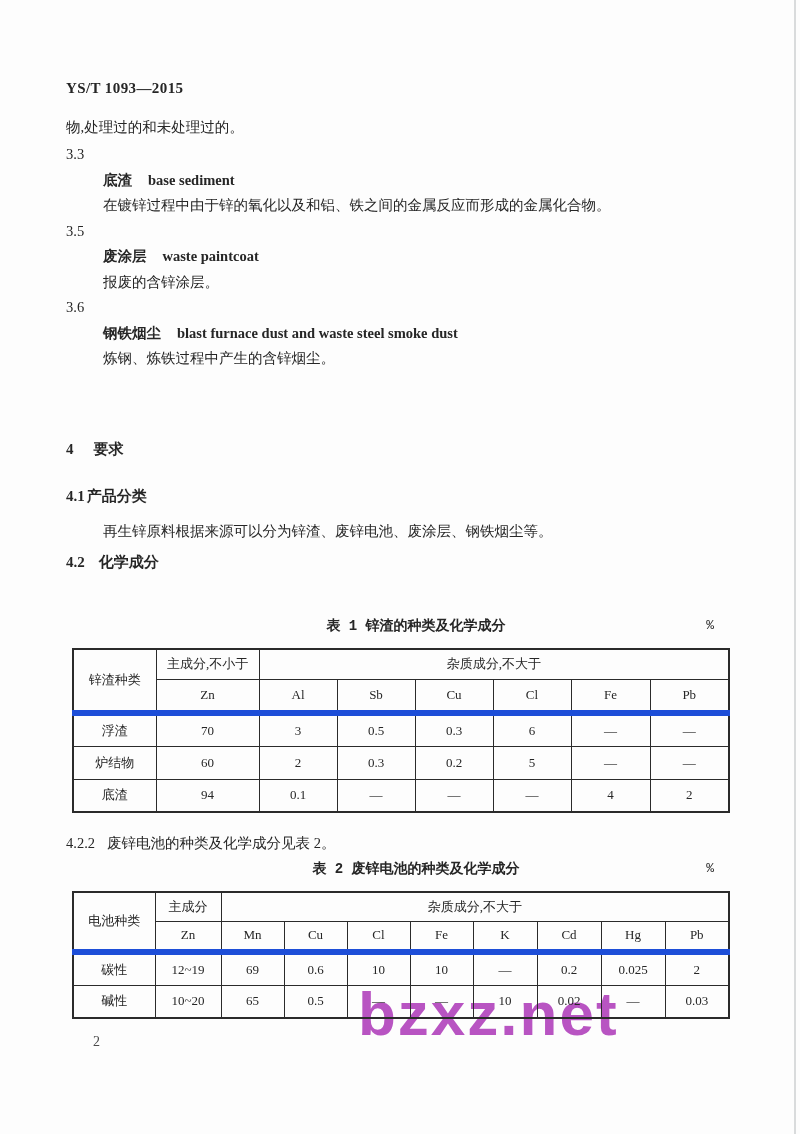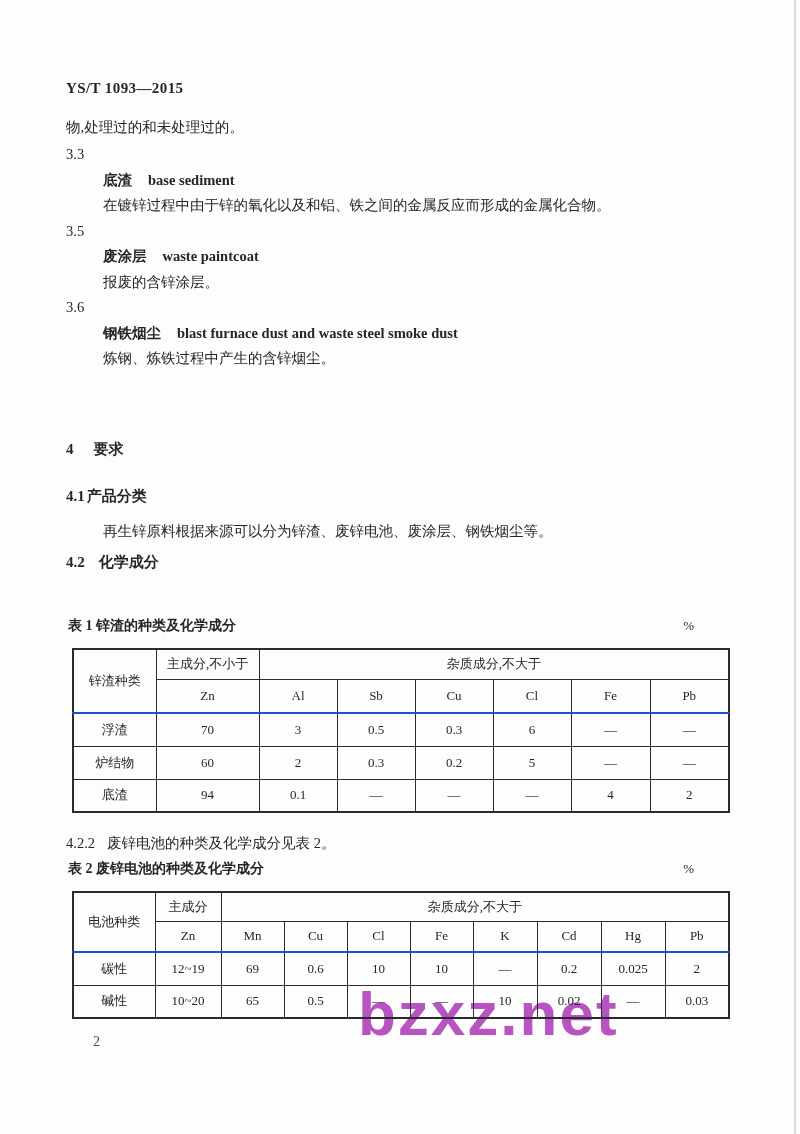--- a/index.html
+++ b/index.html
@@ -31,28 +31,28 @@
   .h4  .num { margin-right:20px; }
   .h41 { left:66px; top:487px; }
   .h41 .num { margin-right:2px; }
   .p41 { left:103px; top:519px; }
   .h42 { left:66px; top:553px; }
   .h42 .num { margin-right:14px; }
   .pnum { left:66px; top:587px; }
   .pnum .num { margin-right:12px; }
   .p422 { top:831px; }
 
-  .caption-row { left:68px; width:656px; font-size:14px; font-weight:bold; }
+  .caption-row { left:88px; width:656px; text-align:center; font-size:14px; font-weight:bold;font-family:Liberation Mono, monospace; }
   .cap1 { top:617px; }
   .cap2 { top:860px; }
   .caption-unit { position:absolute; right:30px; top:1px; font-weight:normal; font-size:13px; }
 
   table.t { border-collapse:collapse; table-layout:fixed; width:656px; border:2px solid #2b2b2b; background:transparent; }
   table.t td { border:1px solid #2b2b2b; text-align:center; vertical-align:middle; font-size:13px; padding:0 2px; }
-  table.t td.hdr2-b { border-bottom:2px solid #1d4ed8; }
+  table.t td.hdr2-b { border-bottom:6px solid #1d4ed8; }
   .t1 { left:72px; top:648px; }
   .t2 { left:72px; top:891px; }
 
   .pageno { left:93px; top:1034px; font-size:14px; color:#4a4a4a; }
 
   .watermark {
     position:absolute; left:358px; top:978px; z-index:0;
     font-family:"Liberation Sans","DejaVu Sans",sans-serif;
     font-weight:bold; font-size:62px; letter-spacing:2px;
     color:#a21caf; opacity:.75; user-select:none;

